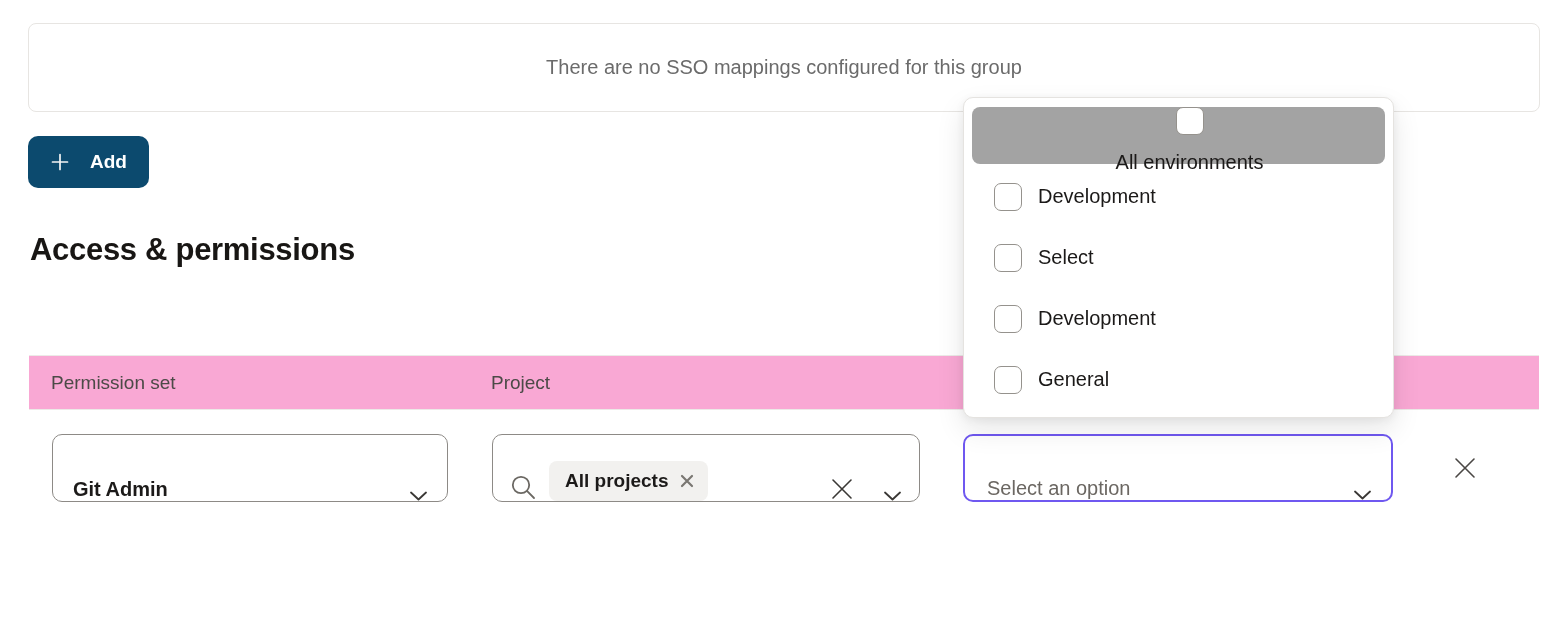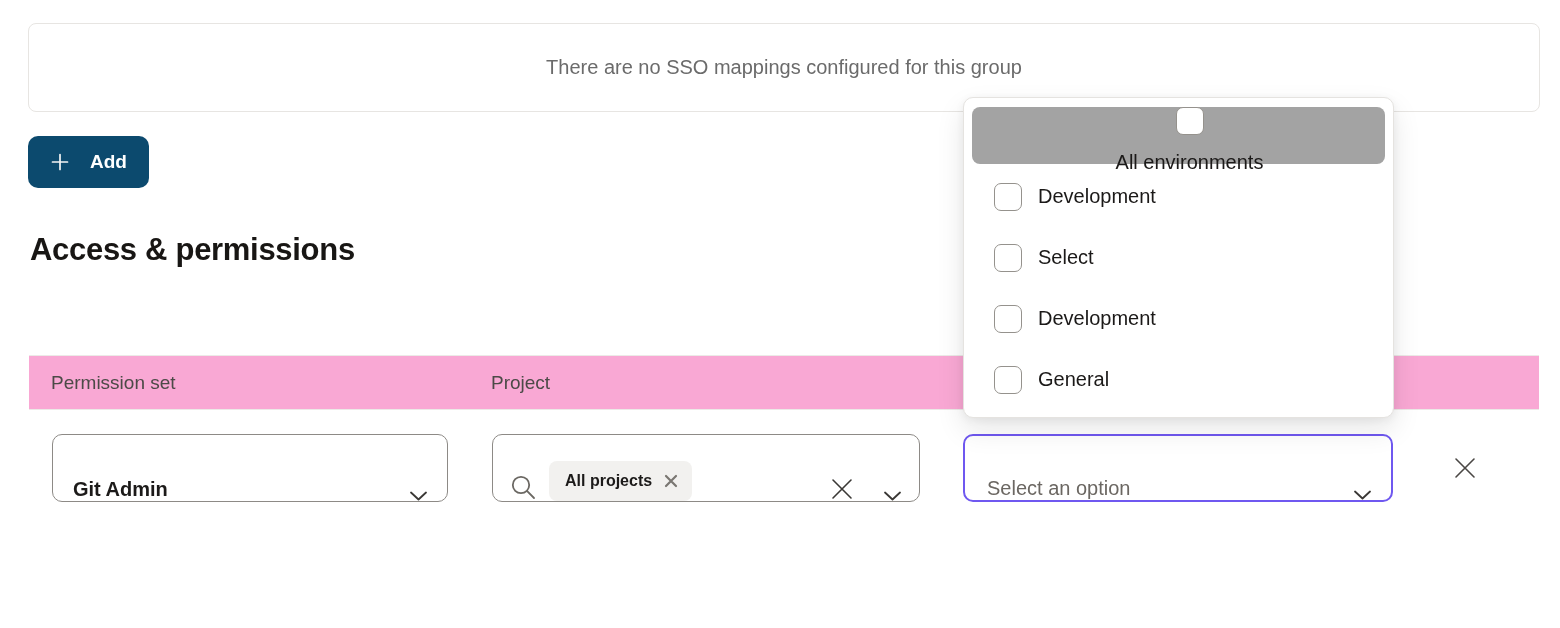--- a/index.html
+++ b/index.html
@@ -137,21 +137,21 @@
   
   .search-icon { display: flex; align-items: center; margin-right: 12px; }
   .tag {
     background: #f2f1ef;
     border-radius: 8px;
     height: 40px;
     display: flex; align-items: center;
     gap: 12px;
     padding: 0 14px 0 16px;
   }
-  .tag-label { font-size: 16px; font-weight: 600; color: #1c1a19; }
+  .tag-label { font-size: 19px; font-weight: 600; color: #1c1a19; }
   .tag-remove { display: flex; align-items: center; cursor: pointer; }
   .clear-btn { display: flex; align-items: center; margin-right: 30px; cursor: pointer; }
 
   
   .row-remove {
     position: absolute;
     left: 1451px; top: 454px;
     width: 28px; height: 28px;
     display: flex; align-items: center; justify-content: center;
     cursor: pointer;

